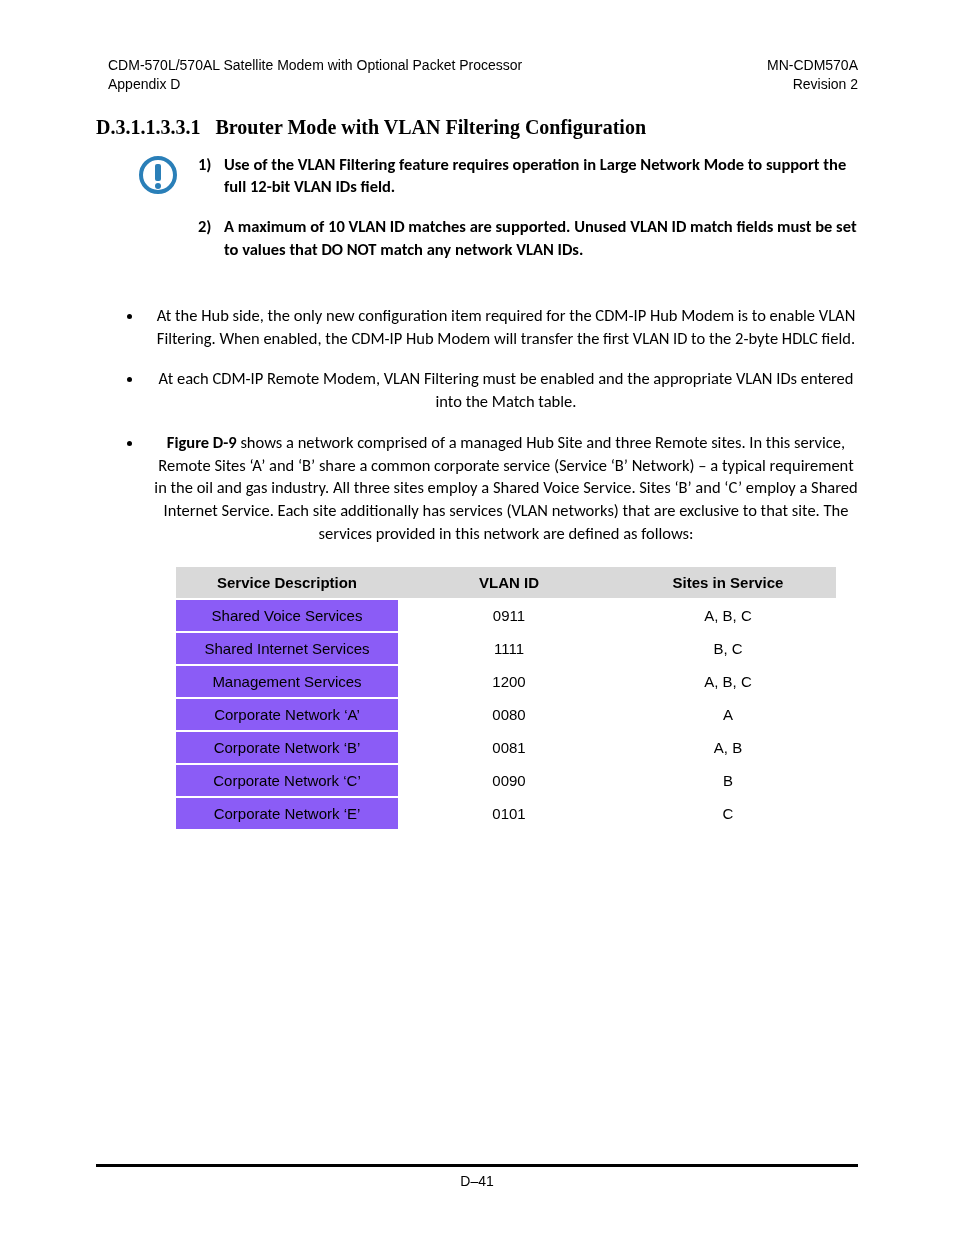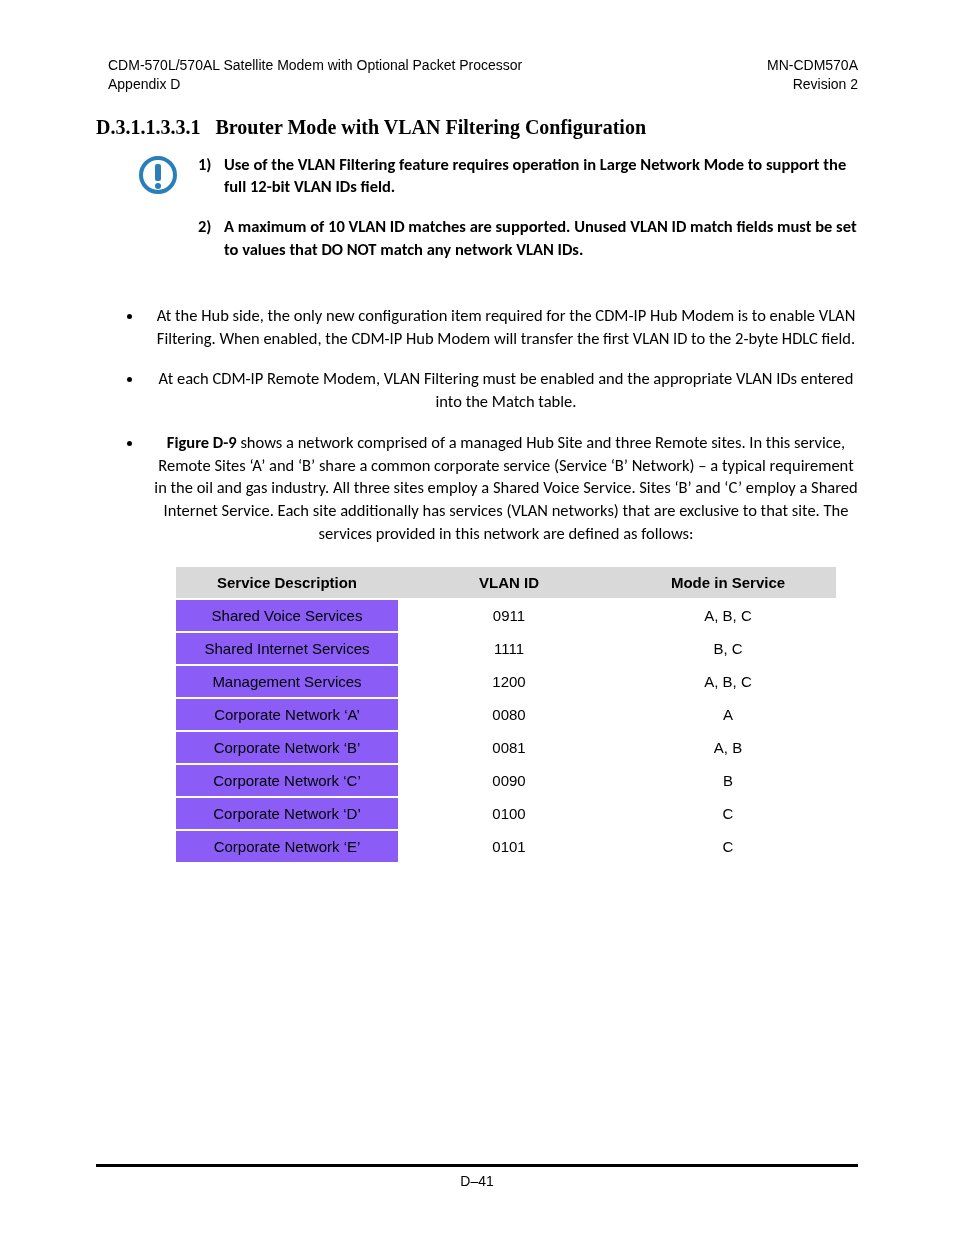--- a/index.html
+++ b/index.html
@@ -149,21 +149,21 @@
     <li>
       <b>Figure D-9</b><span> shows a network comprised of a managed Hub Site and three Remote sites. In this service, Remote Sites ‘A’ and ‘B’ share a common corporate service (Service ‘B’ Network) – a typical requirement in the oil and gas industry. All three sites employ a Shared Voice Service. Sites ‘B’ and ‘C’ employ a Shared Internet Service. Each site additionally has services (VLAN networks) that are exclusive to that site. The services provided in this network are defined as follows:</span>
     </li>
   </ul>
 
   <table class="vlan">
     <thead>
       <tr>
         <th>Service Description</th>
         <th>VLAN ID</th>
-        <th>Mode in Service</th>
+        <th>Sites in Service</th>
       </tr>
     </thead>
     <tbody>
       <tr>
         <td class="svc">Shared Voice Services</td>
         <td class="vlan">0911</td>
         <td class="sites">A, B, C</td>
       </tr>
       <tr>
         <td class="svc">Shared Internet Services</td>
@@ -184,25 +184,20 @@
         <td class="svc">Corporate Network ‘B’</td>
         <td class="vlan">0081</td>
         <td class="sites">A, B</td>
       </tr>
       <tr>
         <td class="svc">Corporate Network ‘C’</td>
         <td class="vlan">0090</td>
         <td class="sites">B</td>
       </tr>
       <tr>
-        <td class="svc">Corporate Network ‘D’</td>
-        <td class="vlan">0100</td>
-        <td class="sites">C</td>
-      </tr>
-      <tr>
         <td class="svc">Corporate Network ‘E’</td>
         <td class="vlan">0101</td>
         <td class="sites">C</td>
       </tr>
     </tbody>
   </table>
 
   <div class="footer">
     <span>D–41</span>
   </div>

